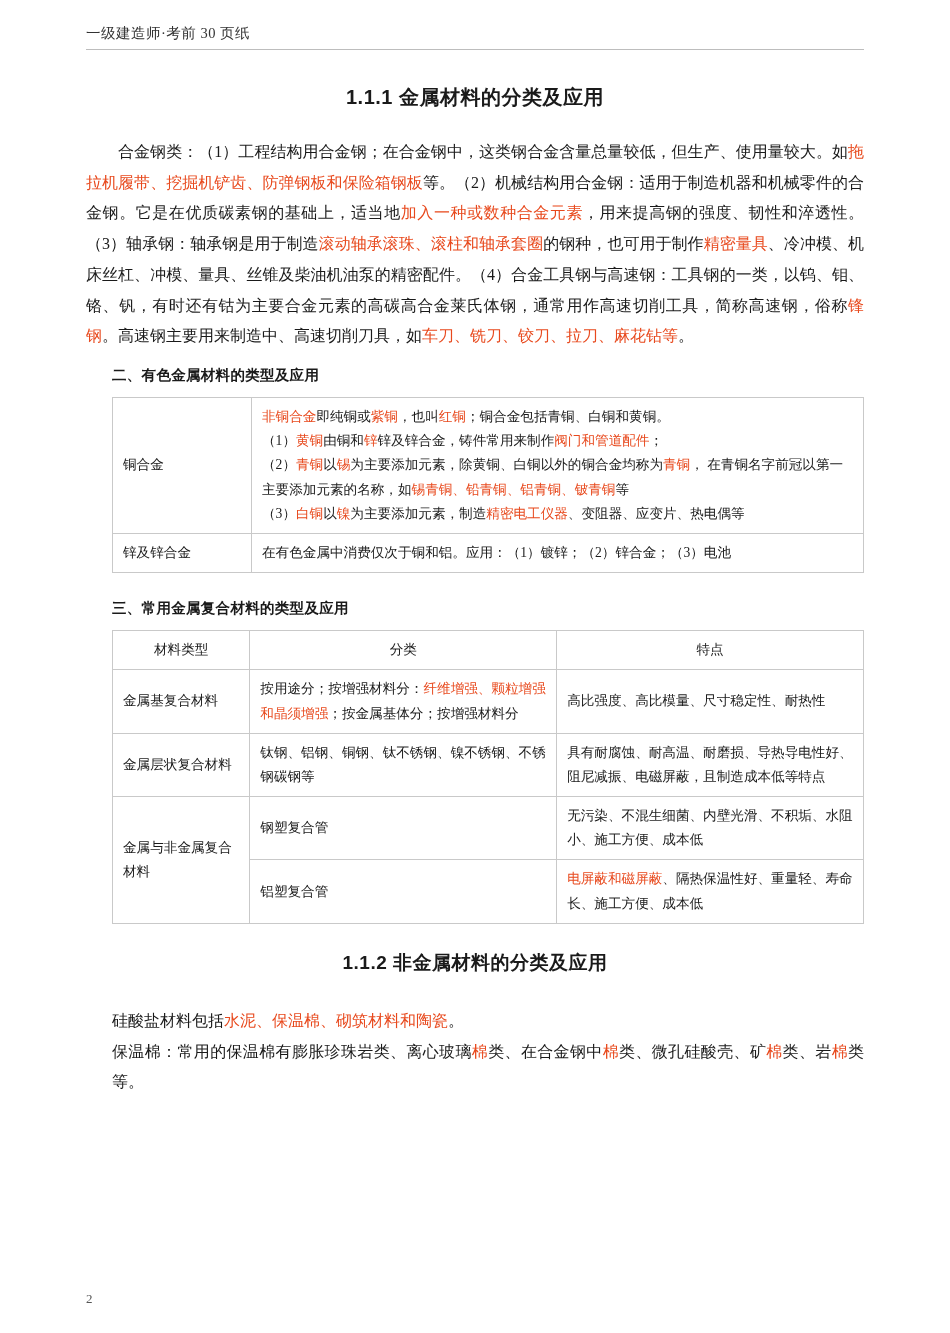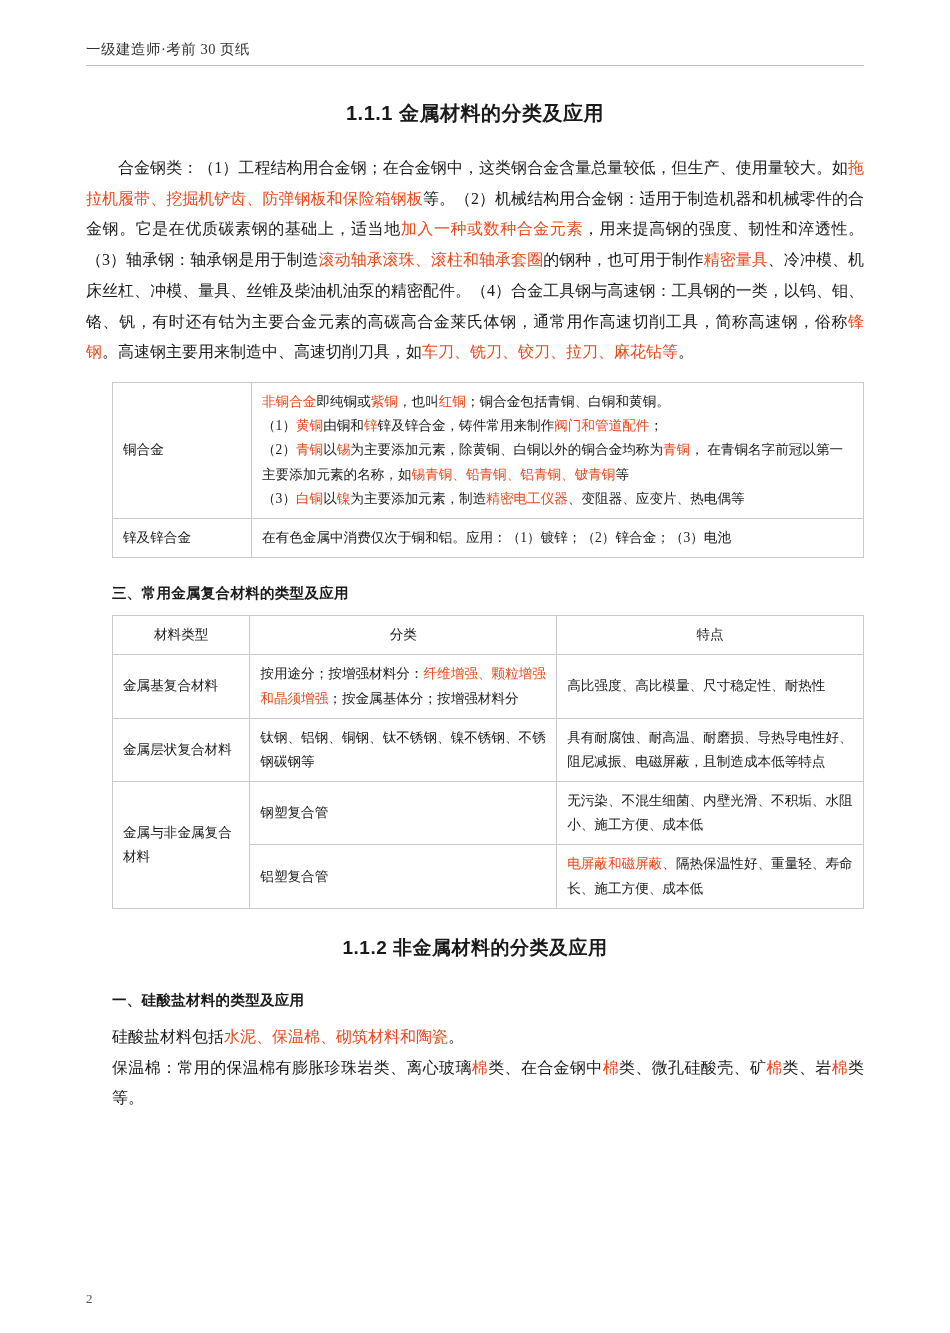--- a/index.html
+++ b/index.html
@@ -13,21 +13,21 @@
     font-family: "Liberation Serif", "DejaVu Serif", serif;
     color: #1a1a1a;
     position: relative;
     overflow: hidden;
   }
   .page {
     position: relative;
     width: 950px;
     height: 1333px;
     box-sizing: border-box;
-    padding: 40px 86px 30px 86px;
+    padding: 24px 86px 30px 86px;
   }
   .header-line {
     font-size: 14.5px;
     color: #333;
     letter-spacing: 0.5px;
     padding-bottom: 6px;
     border-bottom: 1px solid #bdbdbd;
     margin-bottom: 34px;
   }
   h2.section-title {
@@ -111,20 +111,21 @@
 
 <div class="page">
 
   <div class="header-line">一级建造师·考前 30 页纸</div>
 
   <h2 class="section-title">1.1.1  金属材料的分类及应用</h2>
 
 
   <p class="para first"><span class="blk">合金钢类：（1）工程结构用合金钢；在合金钢中，这类钢合金含量总量较低，但生产、使用量较大。如</span><span class="hl">拖拉机履带、挖掘机铲齿、防弹钢板和保险箱钢板</span><span class="blk">等。（2）机械结构用合金钢：适用于制造机器和机械零件的合金钢。它是在优质碳素钢的基础上，适当地</span><span class="hl">加入一种或数种合金元素</span><span class="blk">，用来提高钢的强度、韧性和淬透性。（3）轴承钢：轴承钢是用于制造</span><span class="hl">滚动轴承滚珠、滚柱和轴承套圈</span><span class="blk">的钢种，也可用于制作</span><span class="hl">精密量具</span><span class="blk">、冷冲模、机床丝杠、冲模、量具、丝锥及柴油机油泵的精密配件。（4）合金工具钢与高速钢：工具钢的一类，以钨、钼、铬、钒，有时还有钴为主要合金元素的高碳高合金莱氏体钢，通常用作高速切削工具，简称高速钢，俗称</span><span class="hl">锋钢</span><span class="blk">。高速钢主要用来制造中、高速切削刀具，如</span><span class="hl">车刀、铣刀、铰刀、拉刀、麻花钻等</span><span class="blk">。</span></p>
 
+  <h3 class="sub-title indent">二、有色金属材料的类型及应用</h3>
 
   <div class="wrap-indent">
     <table class="tbl tbl-2">
       <tbody>
         <tr>
           <td class="ctr">铜合金</td>
           <td>
             <span class="nested-line"><span class="hl">非铜合金</span><span class="blk">即纯铜或</span><span class="hl">紫铜</span><span class="blk">，也叫</span><span class="hl">红铜</span><span class="blk">；铜合金包括青铜、白铜和黄铜。</span></span>
             <span class="nested-line"><span class="blk">（1）</span><span class="hl">黄铜</span><span class="blk">由铜和</span><span class="hl">锌</span><span class="blk">锌及锌合金，铸件常用来制作</span><span class="hl">阀门和管道配件</span><span class="blk">；</span></span>
             <span class="nested-line"><span class="blk">（2）</span><span class="hl">青铜</span><span class="blk">以</span><span class="hl">锡</span><span class="blk">为主要添加元素，除黄铜、白铜以外的铜合金均称为</span><span class="hl">青铜</span><span class="blk">， 在青铜名字前冠以第一主要添加元素的名称，如</span><span class="hl">锡青铜、铅青铜、铝青铜、铍青铜</span><span class="blk">等</span></span>
@@ -169,21 +170,20 @@
         <tr>
           <td><span class="blk">铝塑复合管</span></td>
           <td><span class="hl">电屏蔽和磁屏蔽</span><span class="blk">、隔热保温性好、重量轻、寿命长、施工方便、成本低</span></td>
         </tr>
       </tbody>
     </table>
   </div>
 
   <h2 class="section-title big">1.1.2  非金属材料的分类及应用</h2>
 
-  <h3 class="sub-title indent">一、硅酸盐材料的类型及应用</h3>
 
   <div class="wrap-indent">
     <p class="para" style="margin-bottom:0"><span class="blk">硅酸盐材料包括</span><span class="hl">水泥、保温棉、砌筑材料和陶瓷</span><span class="blk">。</span></p>
     <p class="para"><span class="blk">保温棉：常用的保温棉有膨胀珍珠岩类、离心玻璃</span><span class="hl">棉</span><span class="blk">类、在合金钢中</span><span class="hl">棉</span><span class="blk">类、微孔硅酸壳、矿</span><span class="hl">棉</span><span class="blk">类、岩</span><span class="hl">棉</span><span class="blk">类等。</span></p>
   </div>
 
   <div class="page-num">2</div>
 
 </div>
 

